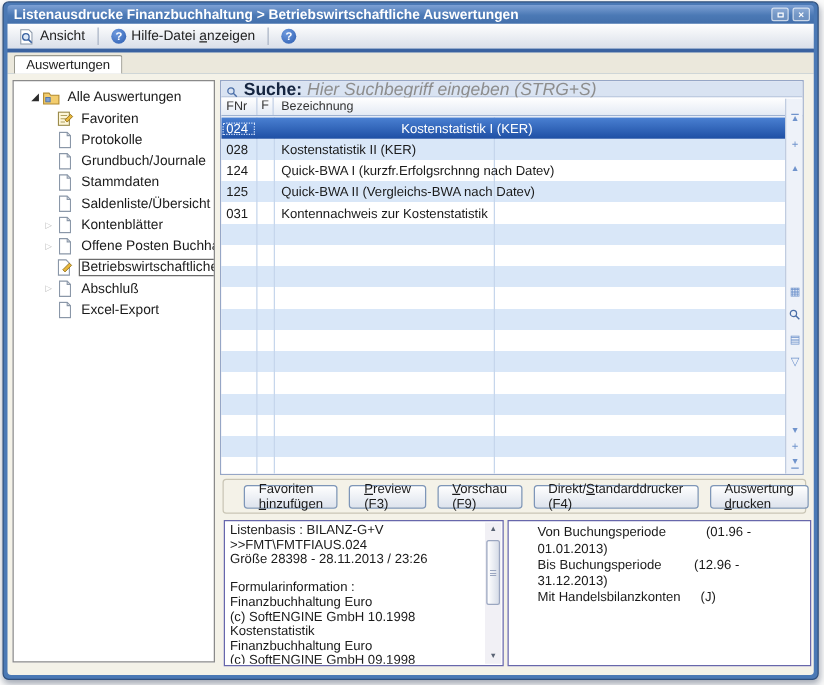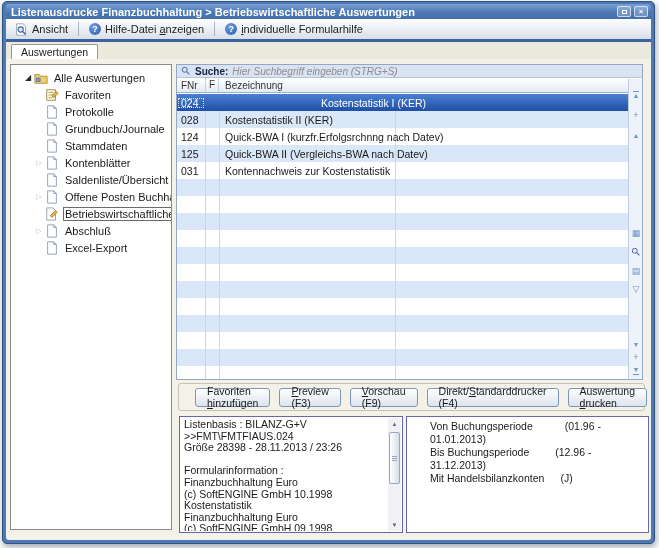--- a/index.html
+++ b/index.html
@@ -47,21 +47,21 @@
   .trow.child{padding-left:22px;}
   .ticon{width:15px;height:14px;flex:none;margin-right:3px;}
   .ticon svg{width:14px;height:14px;}
   .tlabel{padding:0 2px;}
   .trow.selected .tlabel{border:1px solid #6b6b6b;padding:0 1px;}
 
   
   .table-panel{position:absolute;left:170px;top:5px;width:467px;height:316px;background:#fff;
     border:1px solid #96a6c6;overflow:hidden;}
   .search-row{height:13px;background:#d9e3f2;border-bottom:1px solid #b7c5db;display:flex;
-    align-items:center;gap:4px;padding:0 4px;font-size:10px;}
+    align-items:center;gap:4px;padding:0 4px;font-size:14px;}
   .search-label{font-weight:bold;color:#14243f;}
   .search-placeholder{font-style:italic;color:#8d8d8d;}
   .header-row{height:15px;background:linear-gradient(to bottom,#ffffff,#e4eaf4);
     border-bottom:1px solid #9db1d1;display:flex;align-items:center;font-size:10px;color:#333;position:relative;}
   .h-fnr{width:28px;padding-left:4px;}
   .h-f{width:14px;text-align:center;border-left:1px solid #c2d0e6;border-right:1px solid #c2d0e6;height:100%;line-height:14px;}
   .h-bez{padding-left:6px;flex:1;}
   .col-chooser{position:absolute;right:2px;top:2px;width:12px;height:11px;}
 
   .rows-area{position:absolute;left:0;right:14px;top:29px;bottom:0;
@@ -165,21 +165,20 @@
       <span><span>Ansicht</span><u></u><span></span></span>
     </span>
     <span class="tb-sep"></span>
     <span class="tb-item">
       <span class="help-badge">?</span>
       <span><span>Hilfe-Datei </span><u>a</u><span>nzeigen</span></span>
     </span>
     <span class="tb-sep"></span>
     <span class="tb-item">
       <span class="help-badge">?</span>
-      <span><span></span><u>i</u><span>ndividuelle Formularhilfe</span></span>
     </span>
   </div>
   <div class="blue-strip"></div>
 
   <div class="tabrow">
     <span class="tab">Auswertungen</span>
   </div>
 
   <div class="content">
 
@@ -213,32 +212,32 @@
         <span class="tlabel">Grundbuch/Journale</span>
       </div>
       <div class="trow child">
         <span class="exp"></span>
         <span class="ticon"><svg viewBox="0 0 16 16">
               <use href="#i-doc"></use>
             </svg></span>
         <span class="tlabel">Stammdaten</span>
       </div>
       <div class="trow child">
+        <span class="exp"></span>
+        <span class="ticon"><svg viewBox="0 0 16 16">
+              <use href="#i-doc"></use>
+            </svg></span>
+        <span class="tlabel">Saldenliste/Übersicht</span>
+      </div>
+      <div class="trow child">
         <span class="exp">▷</span>
         <span class="ticon"><svg viewBox="0 0 16 16">
               <use href="#i-doc"></use>
             </svg></span>
         <span class="tlabel">Kontenblätter</span>
-      </div>
-      <div class="trow child">
-        <span class="exp"></span>
-        <span class="ticon"><svg viewBox="0 0 16 16">
-              <use href="#i-doc"></use>
-            </svg></span>
-        <span class="tlabel">Saldenliste/Übersicht</span>
       </div>
       <div class="trow child">
         <span class="exp">▷</span>
         <span class="ticon"><svg viewBox="0 0 16 16">
               <use href="#i-doc"></use>
             </svg></span>
         <span class="tlabel">Offene Posten Buchhaltung</span>
       </div>
       <div class="trow child selected">
         <span class="exp"></span>

